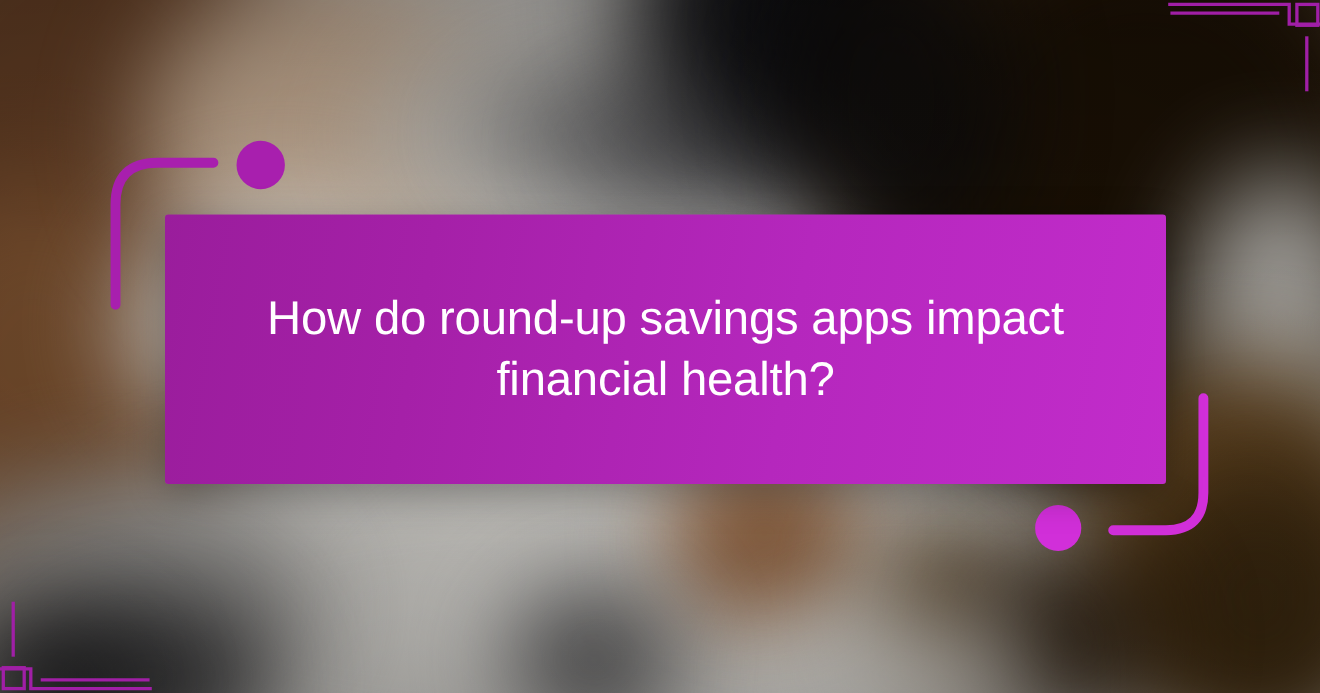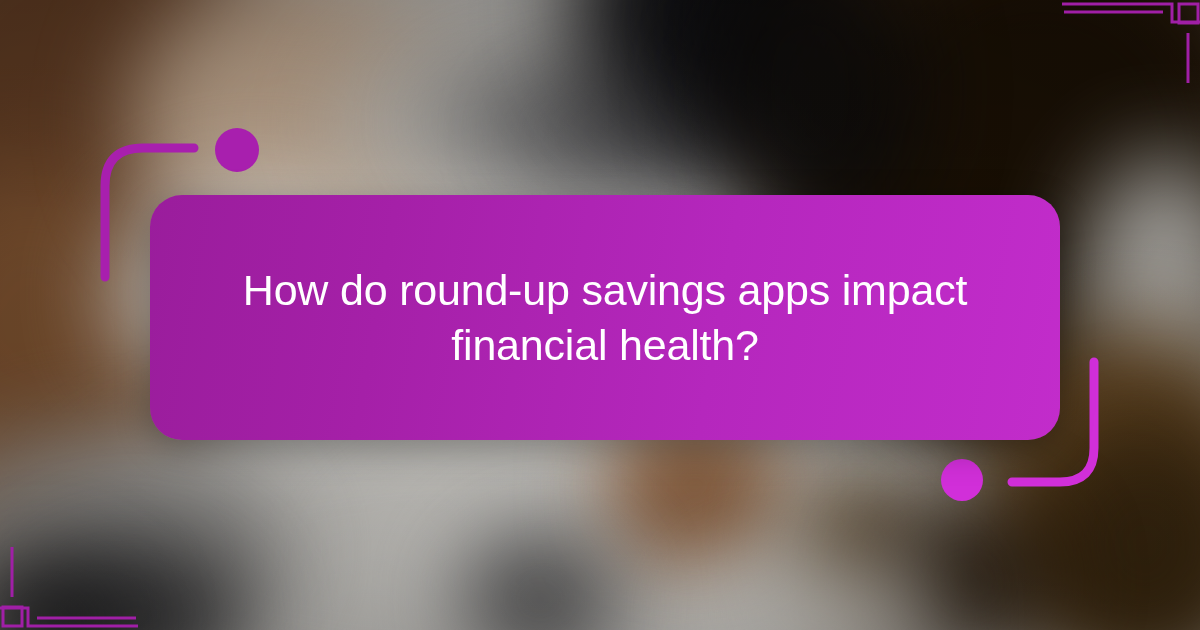--- a/index.html
+++ b/index.html
@@ -88,21 +88,21 @@
     position:absolute; left:0; top:0;
     width:1200px; height:630px;
     pointer-events:none;
   }
 
   
   .card {
     position:absolute;
     left:150px; top:195px;
     width:910px; height:245px;
-    border-radius:32px;
+    border-radius:3px;
     background:linear-gradient(100deg, #9a1d9c 0%, #a520a8 26%, #b527bd 62%, #c22ccb 100%);
     box-shadow:0 10px 34px rgba(0,0,0,0.30);
     display:flex;
     align-items:center;
     justify-content:center;
     z-index:5;
   }
   .card-title {
     width:760px;
     text-align:center;

